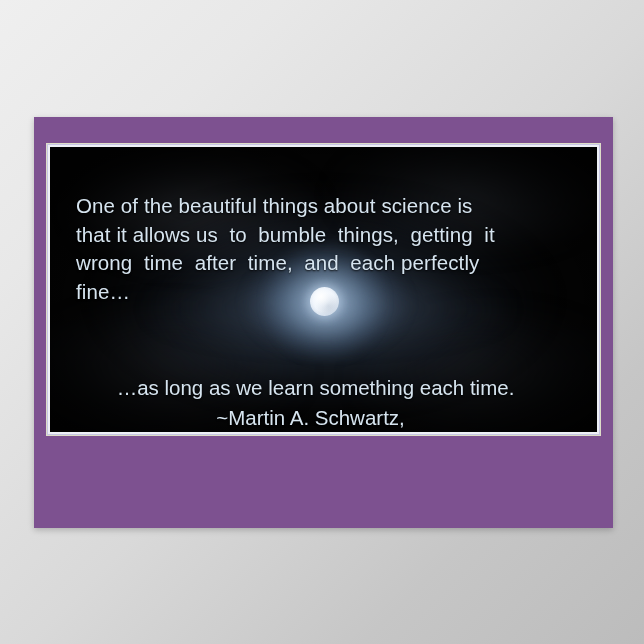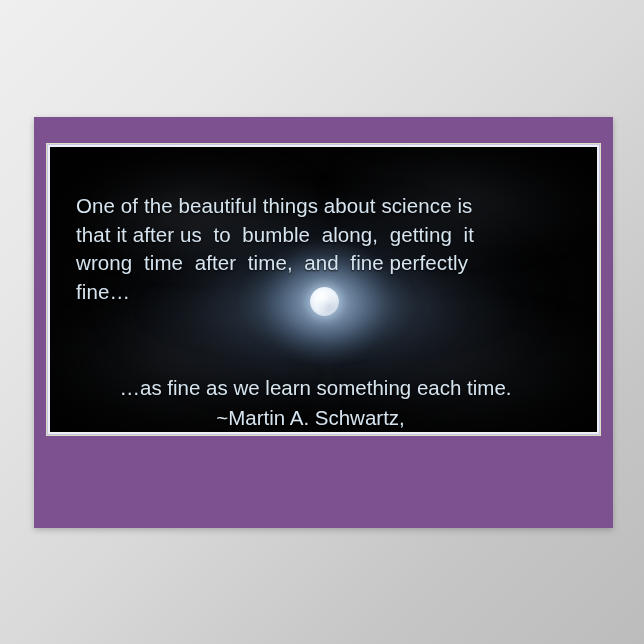--- a/index.html
+++ b/index.html
@@ -264,27 +264,27 @@
             <div class="cloud" id="cloud-wisp-mid"></div>
             <div class="cloud" id="cloud-halo-core"></div>
 
             <div id="vignette"></div>
 
             <div id="moon-glow"></div>
             <div id="moon"></div>
 
             <div id="quote-block">
               <div class="quote-line" id="quote-line-1">One of the beautiful things about science is</div>
-              <div class="quote-line" id="quote-line-2">that it after us  to  bumble  along,  getting  it</div>
-              <div class="quote-line" id="quote-line-3">wrong  time  after  time,  and  fine perfectly</div>
+              <div class="quote-line" id="quote-line-2">that it allows us  to  bumble  things,  getting  it</div>
+              <div class="quote-line" id="quote-line-3">wrong  time  after  time,  and  each perfectly</div>
               <div class="quote-line" id="quote-line-4">fine…</div>
             </div>
 
             <div id="closing-block">
-              <div id="closing-line">…as fine as we learn something each time.</div>
+              <div id="closing-line">…as long as we learn something each time.</div>
               <div id="attribution-line">~Martin A. Schwartz,</div>
             </div>
 
           </div>
 
         </div>
       </div>
     </div>
 
   </div>

